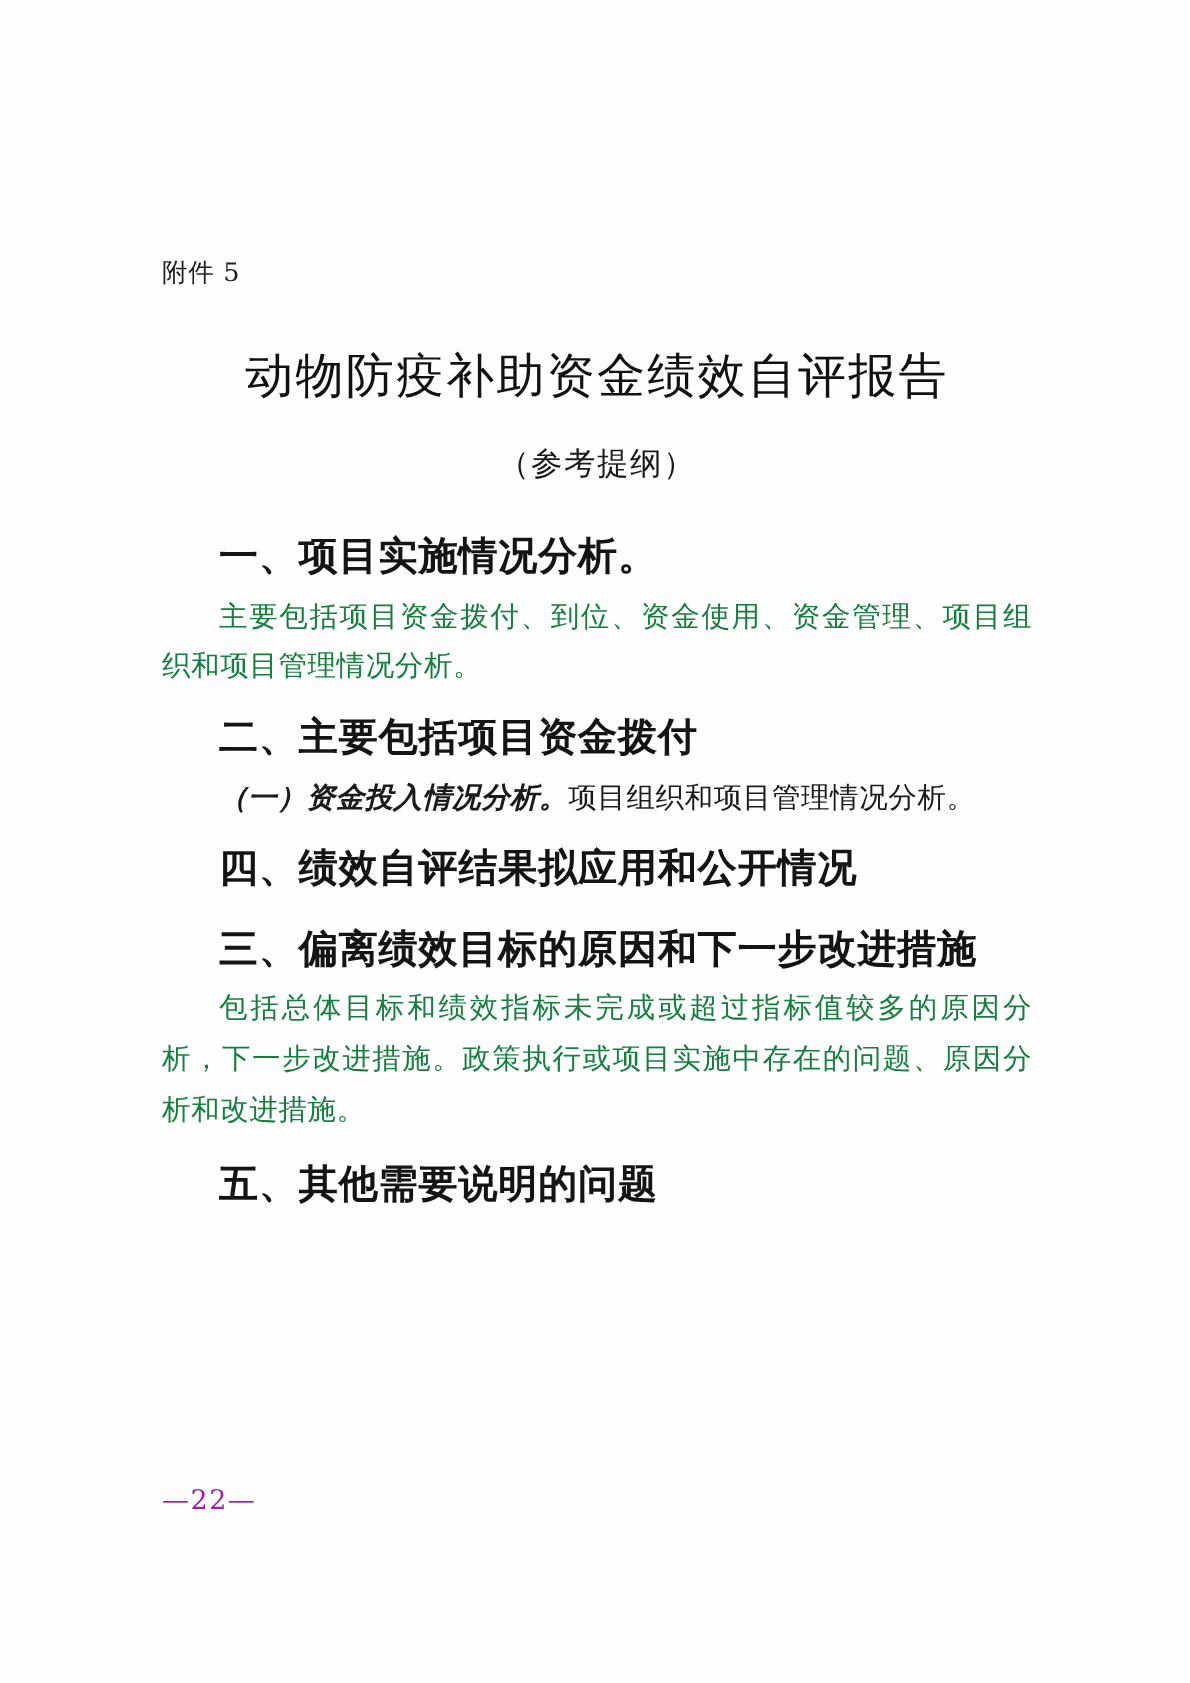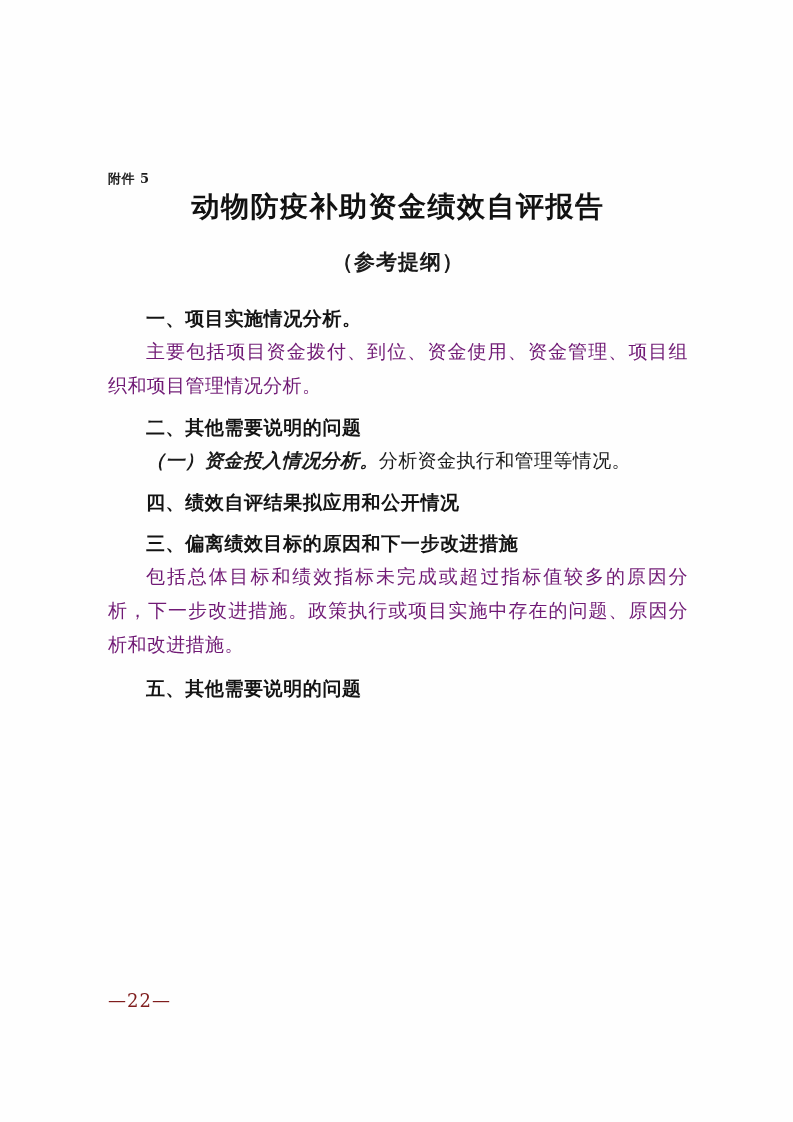--- a/index.html
+++ b/index.html
@@ -24,59 +24,59 @@
     background: #fefefe;
   }
   .content {
     position: absolute;
     left: 108px;
     top: 0;
     width: 580px;
   }
   .attachment-label {
     margin-top: 170px;
-    font-size: 13px;
+    font-size: 17px;
     letter-spacing: 0.5px;
     color: #1d1d1d;
     font-family: "DejaVu Serif", "Liberation Serif", serif;
-    font-weight: bold;
   }
   .doc-title {
+    margin-top: 36px;
     text-align: center;
-    font-size: 28px;
-    font-weight: bold;
+    font-size: 32px;
+    font-weight: normal;
     letter-spacing: 1.5px;
     color: #111111;
     font-family: "DejaVu Serif", "Liberation Serif", serif;
   }
   .doc-subtitle {
     margin-top: 22px;
     text-align: center;
     font-size: 21px;
-    font-weight: bold;
+    font-weight: normal;
     letter-spacing: 1px;
     color: #1a1a1a;
   }
   .section {
     margin-top: 26px;
   }
   .heading {
-    font-size: 19px;
+    font-size: 26px;
     font-weight: bold;
     text-indent: 38px;
     line-height: 1.75;
     letter-spacing: 0.6px;
     color: #141414;
   }
   .para {
     font-size: 19px;
     text-indent: 38px;
     line-height: 1.78;
     letter-spacing: 0.4px;
-    color: #701a75;
+    color: #15803d;
     text-align: justify;
   }
   .para-mixed {
     font-size: 19px;
     text-indent: 38px;
     line-height: 1.78;
     letter-spacing: 0.4px;
     color: #1a1a1a;
     text-align: justify;
   }
@@ -87,45 +87,45 @@
   .tight {
     margin-top: 10px;
   }
   .gap-sm { margin-top: 8px; }
   .page-number {
     position: absolute;
     left: 108px;
     top: 990px;
     font-size: 18px;
     letter-spacing: 1px;
-    color: #7f1d1d;
+    color: #a21caf;
   }
 </style>
 </head>
 <body>
 
 <div class="page">
   <div class="content">
 
     <div class="attachment-label">附件 5</div>
 
     <div class="doc-title">动物防疫补助资金绩效自评报告</div>
 
     <div class="doc-subtitle">（参考提纲）</div>
 
     <div class="section">
       <div class="heading">一、项目实施情况分析。</div>
       <div class="para">主要包括项目资金拨付、到位、资金使用、资金管理、项目组织和项目管理情况分析。</div>
     </div>
 
     <div class="section gap-sm">
-      <div class="heading">二、其他需要说明的问题</div>
+      <div class="heading">二、主要包括项目资金拨付</div>
 
       <div class="para-mixed">
-        <b>（一）资金投入情况分析。</b><span>分析资金执行和管理等情况。</span>
+        <b>（一）资金投入情况分析。</b><span>项目组织和项目管理情况分析。</span>
       </div>
 
 
     </div>
 
     <div class="section gap-sm">
       <div class="heading">四、绩效自评结果拟应用和公开情况</div>
     </div>
 
     <div class="section gap-sm">

